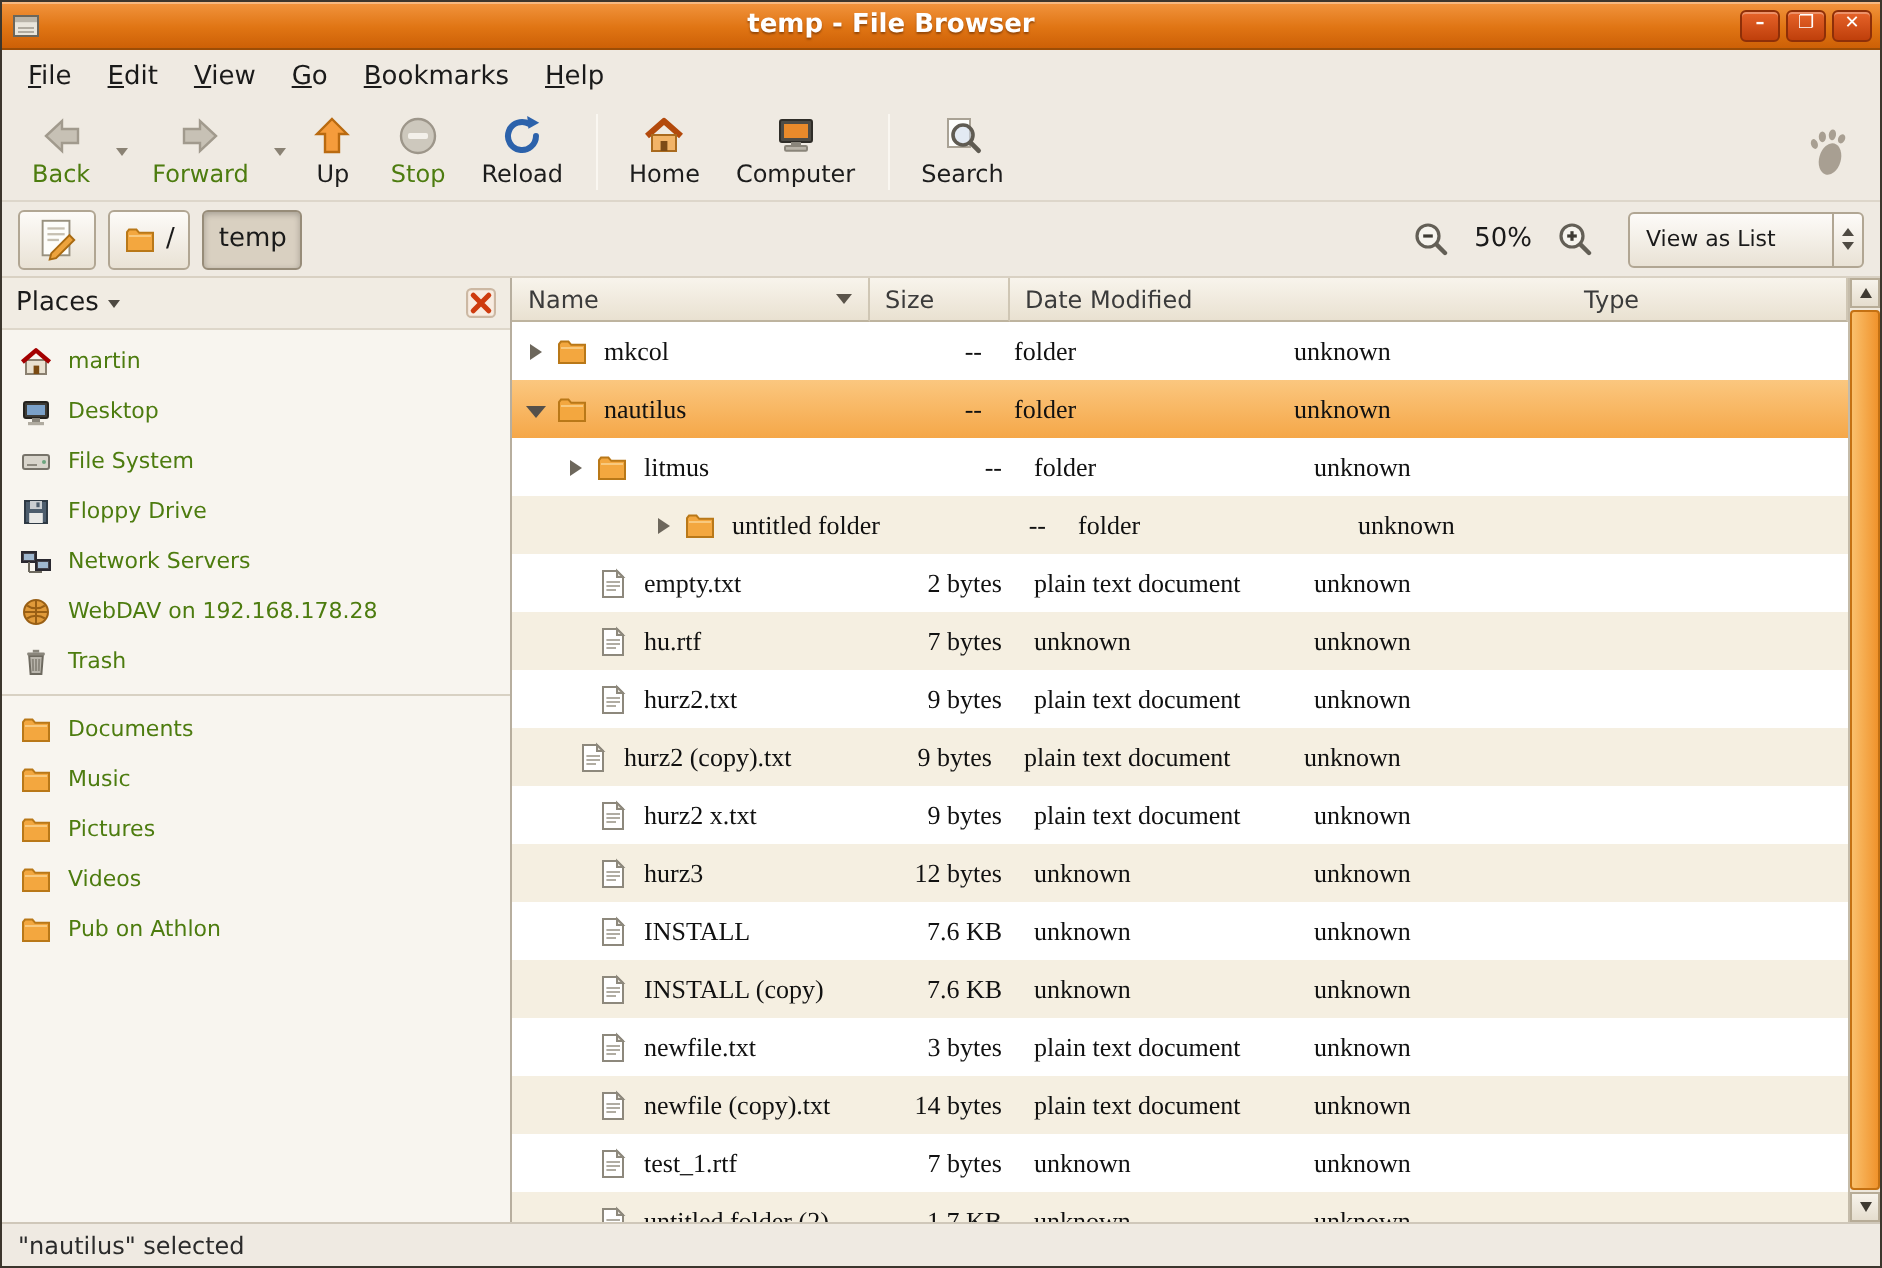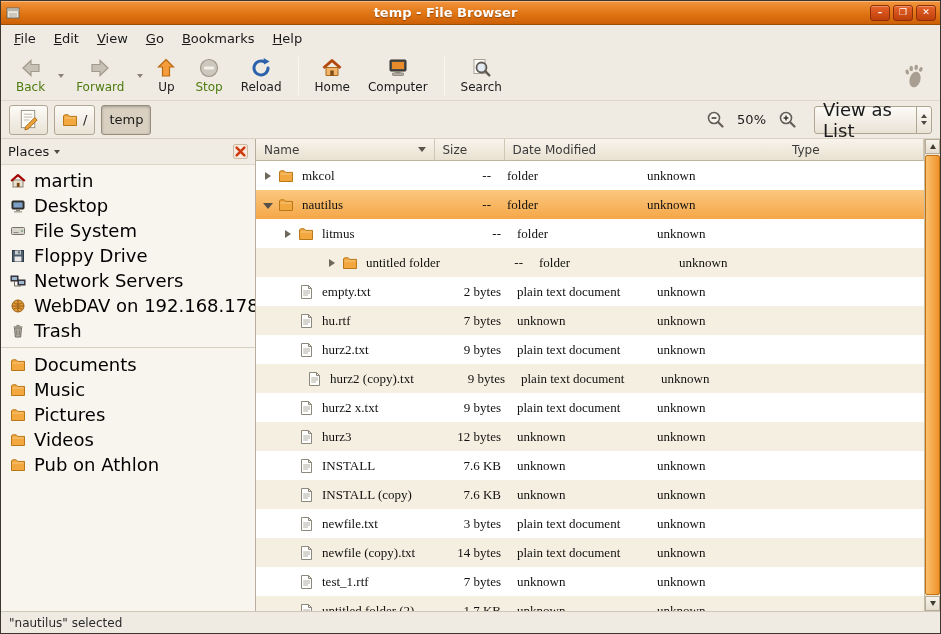--- a/index.html
+++ b/index.html
@@ -46,40 +46,40 @@
   .loc-btn { height:30px; display:flex; align-items:center; gap:5px; padding:0 7px;
              background:linear-gradient(#fdfbf8,#e9e2d5); border:1px solid #b1a693;
              border-radius:3px; font-size:13px; color:#1a1a1a; }
   .loc-btn.pressed { background:#d9d0c1; box-shadow:inset 0 1px 3px rgba(0,0,0,.25);
                      border-color:#978c79; }
   .loc-spacer { flex:1; }
   .zoom-btn { padding:3px; display:flex; align-items:center; }
   .zoom-label { font-size:13px; color:#1a1a1a; margin:0 3px; }
   .viewas { height:28px; width:118px; display:flex; align-items:stretch; margin-left:8px;
             background:linear-gradient(#fdfbf8,#e9e2d5); border:1px solid #b1a693;
-            border-radius:3px; font-size:18px; color:#1a1a1a; }
+            border-radius:3px; font-size:11px; color:#1a1a1a; }
   .viewas .label { flex:1; display:flex; align-items:center; padding:0 8px; }
   .viewas .stepper { width:15px; border-left:1px solid #b1a693; display:flex; flex-direction:column;
                      align-items:center; justify-content:center; gap:3px; }
   .tri-up-sm { width:0; height:0; border-left:3.5px solid transparent; border-right:3.5px solid transparent;
                border-bottom:4px solid #4e4a42; }
   .tri-dn-sm { width:0; height:0; border-left:3.5px solid transparent; border-right:3.5px solid transparent;
                border-top:4px solid #4e4a42; }
 
   
   .content { flex:1; display:flex; min-height:0; }
 
   .sidebar { flex:0 0 255px; width:255px; background:#f8f5ef; border-right:1px solid #b7ae9e;
              display:flex; flex-direction:column; }
   .side-header { flex:0 0 26px; display:flex; align-items:center; gap:5px; padding:0 7px;
                  font-size:13px; color:#1a1a1a; background:#f1ece3; border-bottom:1px solid #ded7ca; }
   .side-header .grow { flex:1; }
   .side-items { flex:1; overflow:hidden; padding-top:3px; }
   .side-item { height:25px; display:flex; align-items:center; gap:8px; padding:0 9px;
-               font-size:18px; color:#000000; white-space:nowrap; }
+               font-size:11px; color:#4d7c0f; white-space:nowrap; }
   .side-icon { width:16px; height:16px; display:flex; }
   .side-sep { border-top:1px solid #d8d1c3; margin:4px 0; }
 
   .filepane { flex:1; display:flex; min-width:0; background:#fff; }
   .listwrap { flex:1; display:flex; flex-direction:column; min-width:0; }
   .listheader { flex:0 0 22px; display:flex; }
   .hcell { background:linear-gradient(#f8f4ec,#e9e1d1); border-right:1px solid #cfc6b4;
            border-bottom:1px solid #beb49f; font-size:12px; color:#3b3b3b;
            display:flex; align-items:center; padding:0 8px; white-space:nowrap; }
   .hcell.name { flex:1; justify-content:space-between; min-width:0; }
@@ -595,21 +595,21 @@
                     </g>
                   </svg>
                 </span>
                 <span class="row-label">hurz2.txt</span>
               </div>
               <div class="cell-size">9 bytes</div>
               <div class="cell-type">plain text document</div>
               <div class="cell-date">unknown</div>
             </div>
             <div class="row odd">
-              <div class="cell-name" style="padding-left: 34px;">
+              <div class="cell-name" style="padding-left: 16px;">
                 <span class="expander"></span>
                 <span class="row-icon">
                   <svg width="16" height="16" viewBox="0 0 16 16">
                     <path d="M3.5 1.5 H10.5 L13.5 4.5 V14.5 H3.5 Z" fill="#ffffff" stroke="#8d887c"></path>
                     <path d="M10.5 1.5 V4.5 H13.5 Z" fill="#e8e4da" stroke="#8d887c"></path>
                     <g stroke="#b0aca2">
                       <line x1="5.2" y1="7" x2="12" y2="7"></line>
                       <line x1="5.2" y1="9" x2="12" y2="9"></line>
                       <line x1="5.2" y1="11" x2="10" y2="11"></line>
                     </g>

